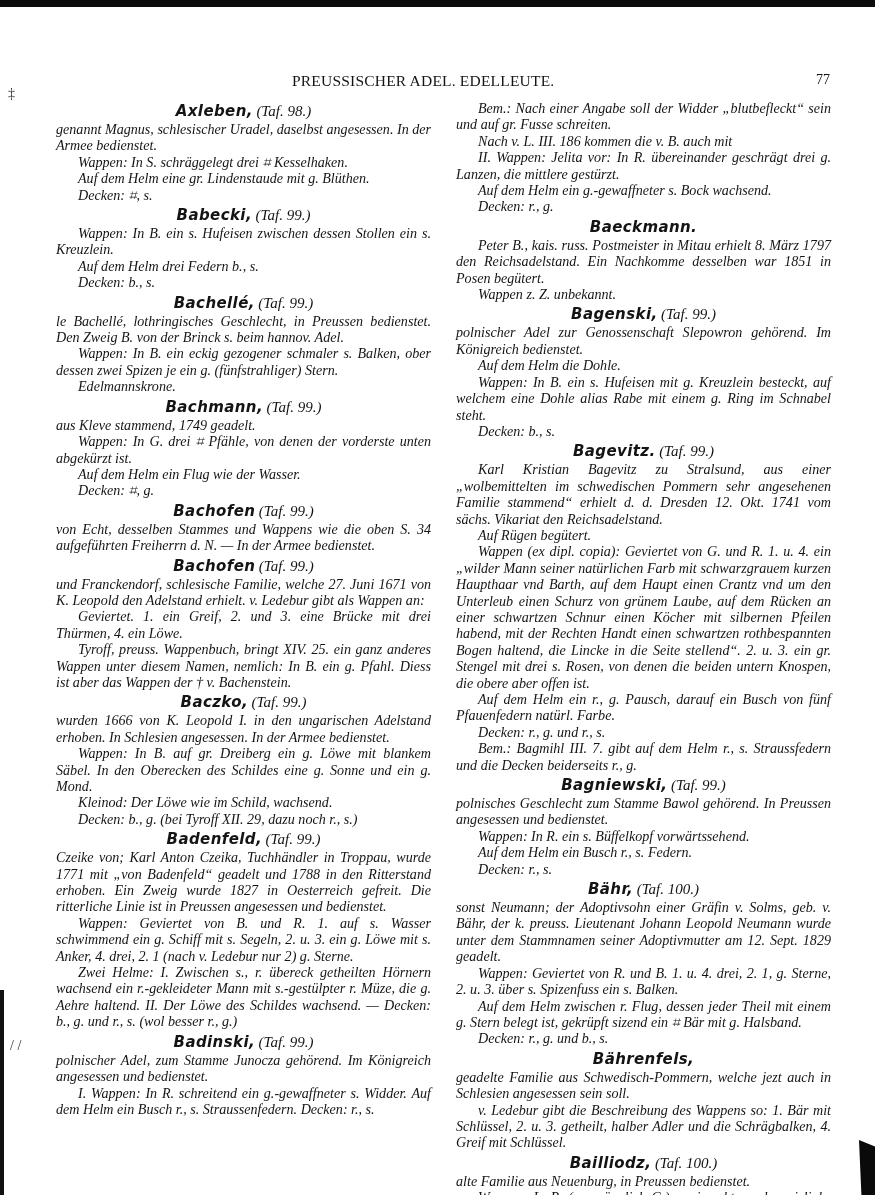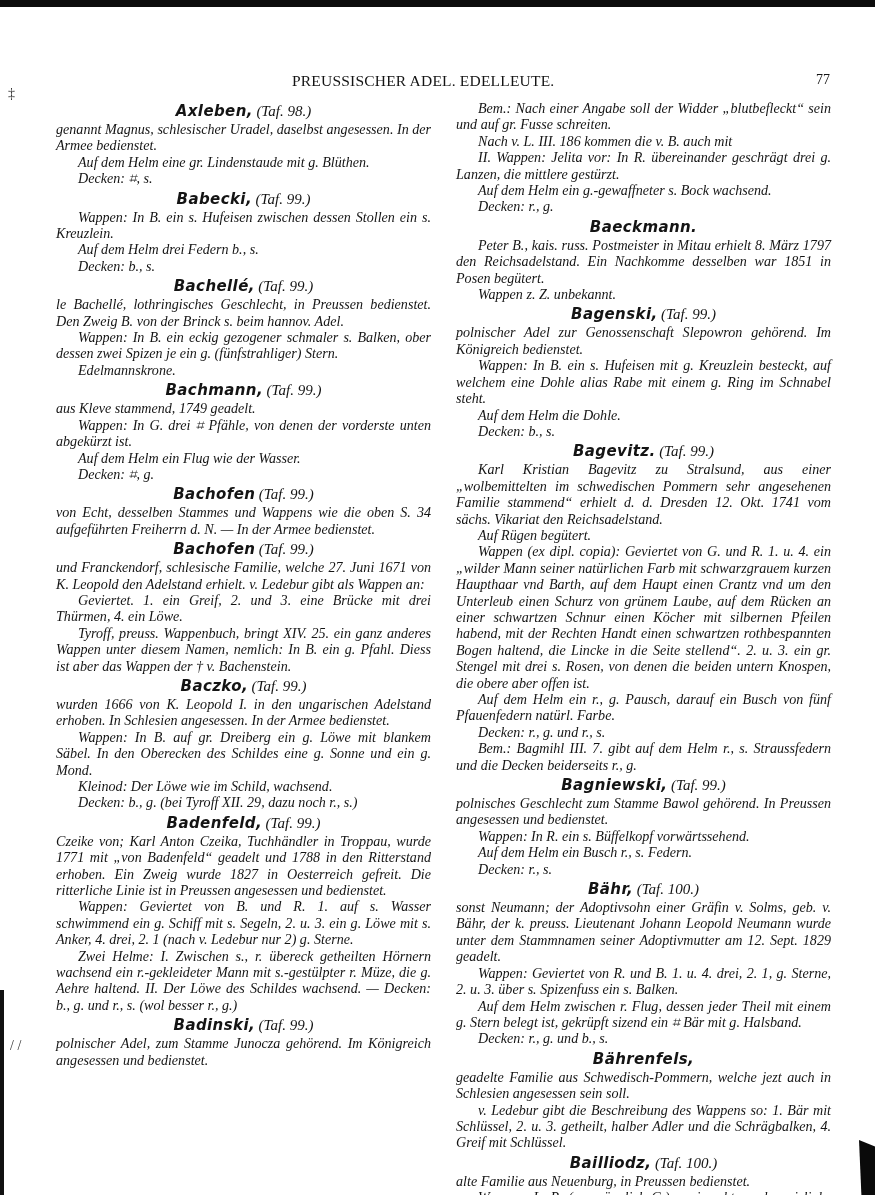--- a/index.html
+++ b/index.html
@@ -38,20 +38,21 @@
 
 <div class="running-head">
   <span class="title">PREUSSISCHER ADEL.  EDELLEUTE.</span>
   <span class="pageno">77</span>
 </div>
 
 <div class="column col-left" id="col-0">
     <div class="entry">
       <div class="entry-head"><span class="entry-name">Axleben,</span> <span class="entry-taf">(Taf. 98.)</span></div>
       <div class="para">genannt Magnus, schlesischer Uradel, daselbst angesessen. In der Armee bedienstet.</div>
+      <div class="para indent">Wappen: In S. schräggelegt drei ⌗ Kesselhaken.</div>
       <div class="para indent">Auf dem Helm eine gr. Lindenstaude mit g. Blüthen.</div>
       <div class="para indent">Decken: ⌗, s.</div>
     </div>
     <div class="entry">
       <div class="entry-head"><span class="entry-name">Babecki,</span> <span class="entry-taf">(Taf. 99.)</span></div>
       <div class="para indent">Wappen: In B. ein s. Hufeisen zwischen dessen Stollen ein s. Kreuzlein.</div>
       <div class="para indent">Auf dem Helm drei Federn b., s.</div>
       <div class="para indent">Decken: b., s.</div>
     </div>
     <div class="entry">
@@ -86,40 +87,41 @@
     </div>
     <div class="entry">
       <div class="entry-head"><span class="entry-name">Badenfeld,</span> <span class="entry-taf">(Taf. 99.)</span></div>
       <div class="para">Czeike von; Karl Anton Czeika, Tuchhändler in Troppau, wurde 1771 mit „von Badenfeld“ geadelt und 1788 in den Ritterstand erhoben. Ein Zweig wurde 1827 in Oesterreich gefreit. Die ritterliche Linie ist in Preussen angesessen und bedienstet.</div>
       <div class="para indent">Wappen: Geviertet von B. und R. 1. auf s. Wasser schwimmend ein g. Schiff mit s. Segeln, 2. u. 3. ein g. Löwe mit s. Anker, 4. drei, 2. 1 (nach v. Ledebur nur 2) g. Sterne.</div>
       <div class="para indent">Zwei Helme: I. Zwischen s., r. übereck getheilten Hörnern wachsend ein r.-gekleideter Mann mit s.-gestülpter r. Müze, die g. Aehre haltend. II. Der Löwe des Schildes wachsend. — Decken: b., g. und r., s. (wol besser r., g.)</div>
     </div>
     <div class="entry">
       <div class="entry-head"><span class="entry-name">Badinski,</span> <span class="entry-taf">(Taf. 99.)</span></div>
       <div class="para">polnischer Adel, zum Stamme Junocza gehörend. Im Königreich angesessen und bedienstet.</div>
+      <div class="para indent">I. Wappen: In R. schreitend ein g.-gewaffneter s. Widder. Auf dem Helm ein Busch r., s. Straussenfedern. Decken: r., s.</div>
     </div>
   </div>
 <div class="column col-right" id="col-1">
     <div class="entry">
       <div class="para indent">Bem.: Nach einer Angabe soll der Widder „blutbefleckt“ sein und auf gr. Fusse schreiten.</div>
       <div class="para indent">Nach v. L. III. 186 kommen die v. B. auch mit</div>
       <div class="para indent">II. Wappen: Jelita vor: In R. übereinander geschrägt drei g. Lanzen, die mittlere gestürzt.</div>
       <div class="para indent">Auf dem Helm ein g.-gewaffneter s. Bock wachsend.</div>
       <div class="para indent">Decken: r., g.</div>
     </div>
     <div class="entry">
       <div class="entry-head"><span class="entry-name">Baeckmann.</span></div>
       <div class="para indent">Peter B., kais. russ. Postmeister in Mitau erhielt 8. März 1797 den Reichsadelstand. Ein Nachkomme desselben war 1851 in Posen begütert.</div>
       <div class="para indent">Wappen z. Z. unbekannt.</div>
     </div>
     <div class="entry">
       <div class="entry-head"><span class="entry-name">Bagenski,</span> <span class="entry-taf">(Taf. 99.)</span></div>
       <div class="para">polnischer Adel zur Genossenschaft Slepowron gehörend. Im Königreich bedienstet.</div>
+      <div class="para indent">Auf dem Helm die Dohle.</div>
       <div class="para indent">Wappen: In B. ein s. Hufeisen mit g. Kreuzlein besteckt, auf welchem eine Dohle alias Rabe mit einem g. Ring im Schnabel steht.</div>
-      <div class="para indent">Auf dem Helm die Dohle.</div>
       <div class="para indent">Decken: b., s.</div>
     </div>
     <div class="entry">
       <div class="entry-head"><span class="entry-name">Bagevitz.</span> <span class="entry-taf">(Taf. 99.)</span></div>
       <div class="para indent">Karl Kristian Bagevitz zu Stralsund, aus einer „wolbemittelten im schwedischen Pommern sehr angesehenen Familie stammend“ erhielt d. d. Dresden 12. Okt. 1741 vom sächs. Vikariat den Reichsadelstand.</div>
       <div class="para indent">Auf Rügen begütert.</div>
       <div class="para indent">Wappen (ex dipl. copia): Geviertet von G. und R. 1. u. 4. ein „wilder Mann seiner natürlichen Farb mit schwarzgrauem kurzen Haupthaar vnd Barth, auf dem Haupt einen Crantz vnd um den Unterleub einen Schurz von grünem Laube, auf dem Rücken an einer schwartzen Schnur einen Köcher mit silbernen Pfeilen habend, mit der Rechten Handt einen schwartzen rothbespannten Bogen haltend, die Lincke in die Seite stellend“. 2. u. 3. ein gr. Stengel mit drei s. Rosen, von denen die beiden untern Knospen, die obere aber offen ist.</div>
       <div class="para indent">Auf dem Helm ein r., g. Pausch, darauf ein Busch von fünf Pfauenfedern natürl. Farbe.</div>
       <div class="para indent">Decken: r., g. und r., s.</div>
       <div class="para indent">Bem.: Bagmihl III. 7. gibt auf dem Helm r., s. Straussfedern und die Decken beiderseits r., g.</div>

